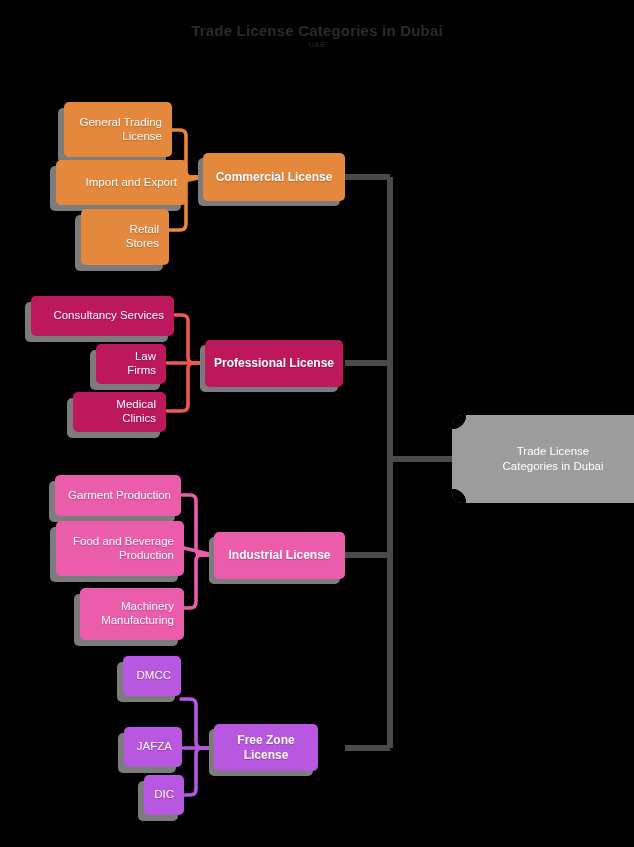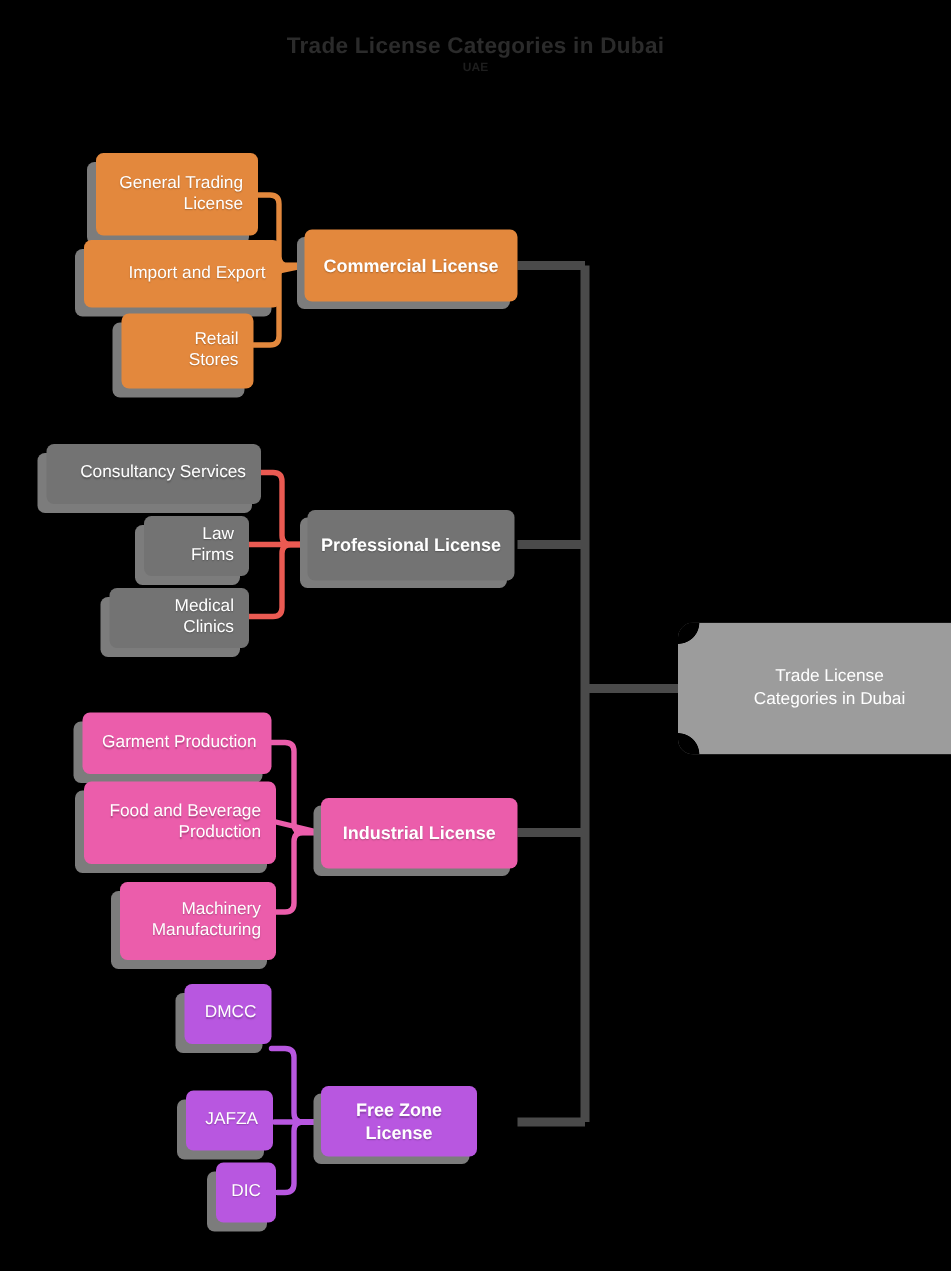--- a/index.html
+++ b/index.html
@@ -59,21 +59,21 @@
   .cat{
     font-size:12px;
     font-weight:bold;
     justify-content:center;
     text-align:center;
     padding:4px 8px;
     box-shadow:-5px 5px 0 0 #7c7c7c;
   }
 
   .c-orange{background:#e3883d;}
-  .c-red{background:#737373;}
+  .c-red{background:#be185d;}
   .c-pink{background:#eb5dab;}
   .c-purple{background:#b857e0;}
 
   
   .root{
     position:absolute;
     display:flex;align-items:center;justify-content:center;
     text-align:center;
     color:#ffffff;
     font-size:11.5px;
@@ -152,21 +152,21 @@
     <span class="txt">
       <span>General Trading</span><br>
       <span>License</span>
     </span>
   </div>
 
   <div class="node leaf c-orange" style="left:56px;top:160px;width:131px;height:45px;">
     <span class="txt">Import and Export</span>
   </div>
 
-  <div class="node leaf c-orange" style="left:81px;top:209px;width:88px;height:50px;padding-left:20px;">
+  <div class="node leaf c-orange" style="left:81px;top:209px;width:88px;height:56px;padding-left:20px;">
     <span class="txt">Retail Stores</span>
   </div>
 
   <div class="node cat c-red" style="left:205px;top:340px;width:138px;height:47px;">
     <span class="txt">Professional License</span>
   </div>
 
   <div class="node leaf c-red" style="left:31px;top:296px;width:143px;height:40px;">
     <span class="txt">Consultancy Services</span>
   </div>

